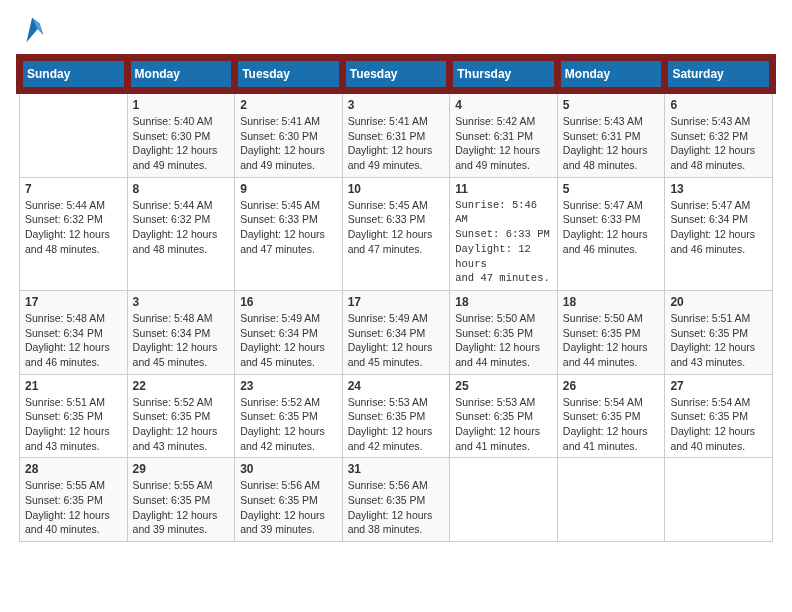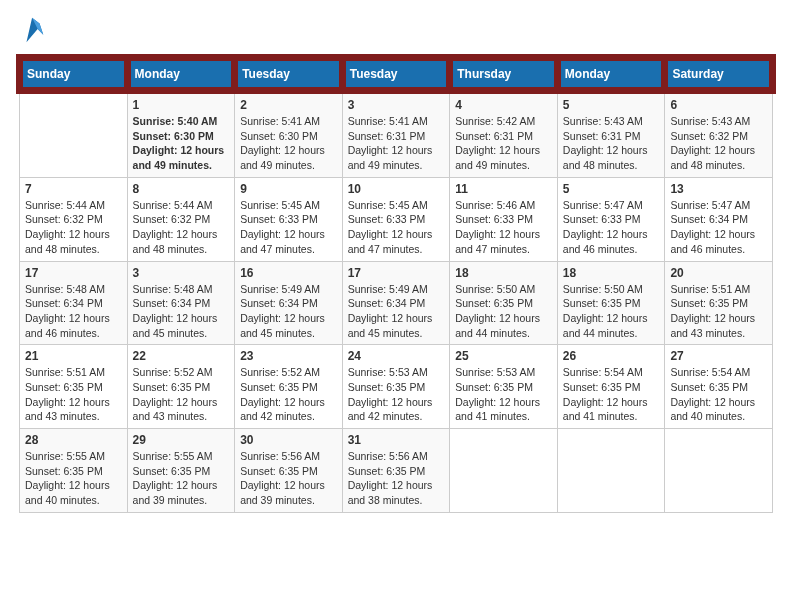--- a/index.html
+++ b/index.html
@@ -108,21 +108,21 @@
         <th>Thursday</th>
         <th>Monday</th>
         <th>Saturday</th>
       </tr>
   </thead>
   <tbody id="calendar-body">
   <tr>
         <td class="empty-cell"></td>
         <td>
           <div class="day-number">1</div>
-          <div class="day-info" style="white-space: pre-line; font-weight: bold;">Sunrise: 5:40 AM
+          <div class="day-info" style="white-space: pre-line;">Sunrise: 5:40 AM
 Sunset: 6:30 PM
 Daylight: 12 hours
 and 49 minutes.</div>
         </td>
         <td>
           <div class="day-number">2</div>
           <div class="day-info" style="white-space: pre-line;">Sunrise: 5:41 AM
 Sunset: 6:30 PM
 Daylight: 12 hours
 and 49 minutes.</div>
@@ -180,21 +180,21 @@
         </td>
         <td>
           <div class="day-number">10</div>
           <div class="day-info" style="white-space: pre-line;">Sunrise: 5:45 AM
 Sunset: 6:33 PM
 Daylight: 12 hours
 and 47 minutes.</div>
         </td>
         <td>
           <div class="day-number">11</div>
-          <div class="day-info" style="white-space: pre-line;">Sunrise: 5:46 AM
+          <div class="day-info" style="white-space: pre-line; font-family: Liberation Mono, monospace;">Sunrise: 5:46 AM
 Sunset: 6:33 PM
 Daylight: 12 hours
 and 47 minutes.</div>
         </td>
         <td>
           <div class="day-number">5</div>
           <div class="day-info" style="white-space: pre-line;">Sunrise: 5:47 AM
 Sunset: 6:33 PM
 Daylight: 12 hours
 and 46 minutes.</div>

